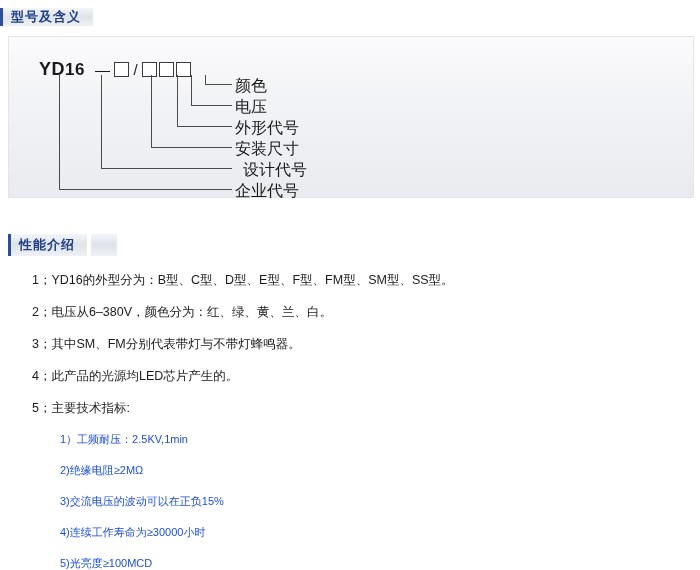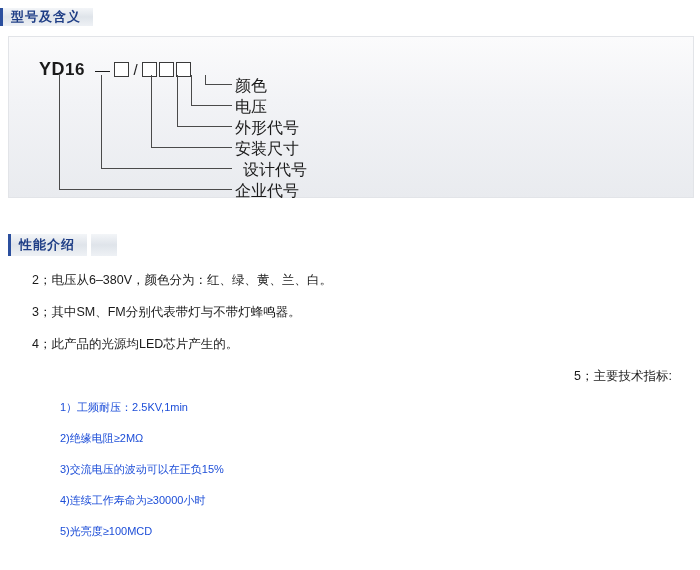--- a/index.html
+++ b/index.html
@@ -166,24 +166,25 @@
 
   </div>
 </div>
 
 <div class="section-head" style="left:8px; top:234px;">
   <div class="title-box">性能介绍</div>
   <div class="tail-box"></div>
 </div>
 
 <div class="perf-list">
+  <div class="perf-item">1；YD16的外型分为：B型、C型、D型、E型、F型、FM型、SM型、SS型。</div>
   <div class="perf-item">2；电压从6–380V，颜色分为：红、绿、黄、兰、白。</div>
   <div class="perf-item">3；其中SM、FM分别代表带灯与不带灯蜂鸣器。</div>
   <div class="perf-item">4；此产品的光源均LED芯片产生的。</div>
-  <div class="perf-item" style="margin-bottom:12px;text-align:right;">5；主要技术指标:</div>
+  <div class="perf-item" style="margin-bottom:12px;">5；主要技术指标:</div>
 
   <div class="sub-list">
     <div class="sub-item">1）工频耐压：2.5KV,1min</div>
     <div class="sub-item">2)绝缘电阻≥2MΩ</div>
     <div class="sub-item">3)交流电压的波动可以在正负15%</div>
     <div class="sub-item">4)连续工作寿命为≥30000小时</div>
     <div class="sub-item">5)光亮度≥100MCD</div>
 
   </div>
 </div>

